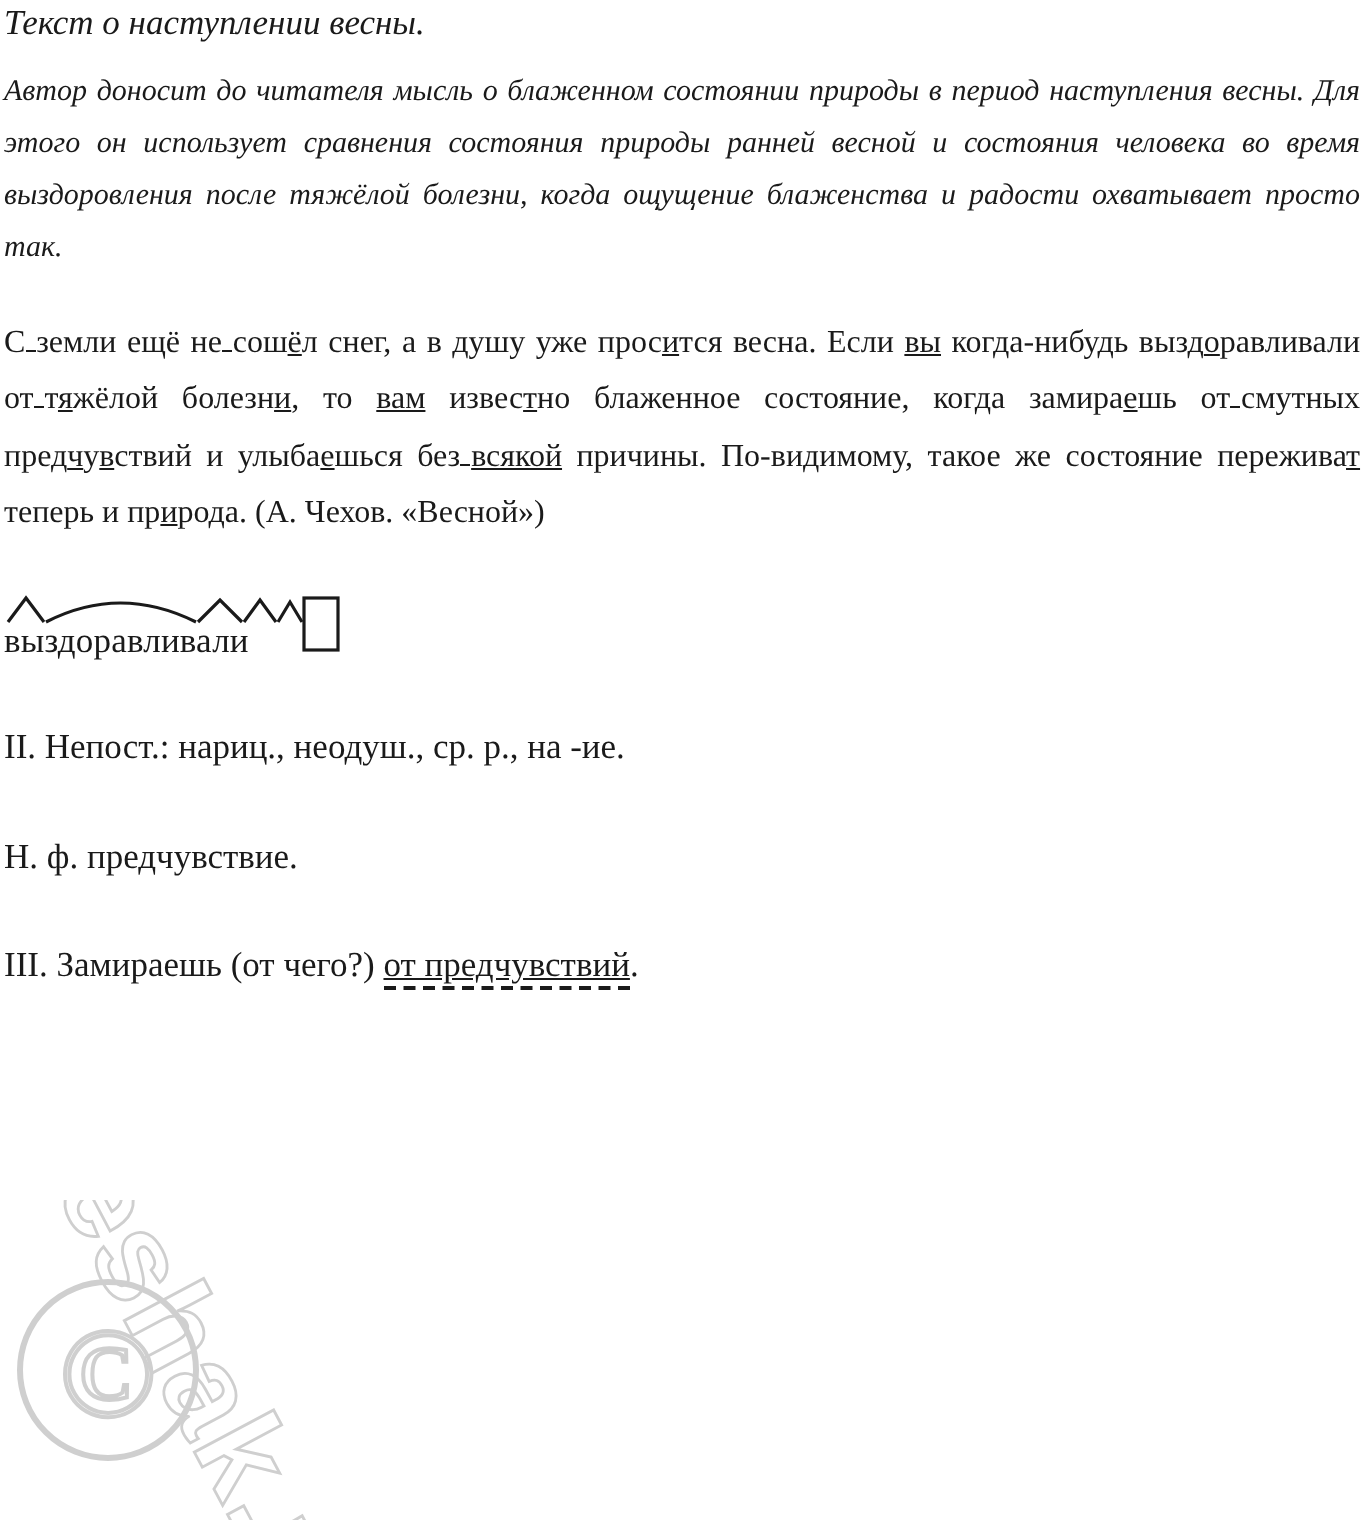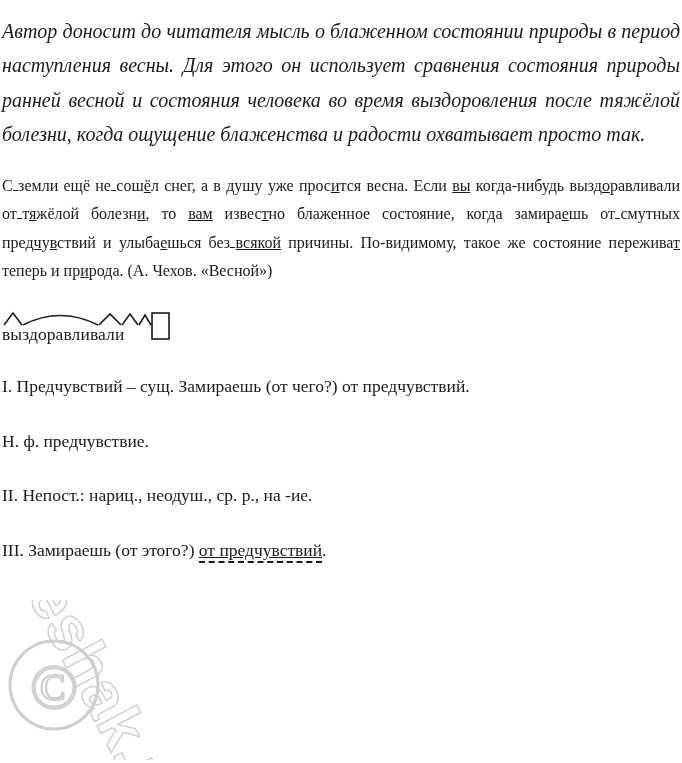--- a/index.html
+++ b/index.html
@@ -61,21 +61,21 @@
 
   .italic-line {
     font-style: italic;
     font-size: 17.5px;
     line-height: 1.05;
     padding-top: 2px;
   }
 
   .italic-block {
     font-style: italic;
-    font-size: 20px;
+    font-size: 15px;
     line-height: 1.72;
     text-align: justify;
     margin-top: 14px;
   }
 
   .body-block {
     font-size: 16px;
     line-height: 1.78;
     text-align: justify;
     margin-top: 20px;
@@ -140,20 +140,21 @@
       <text class="wm-c" x="52" y="108" text-anchor="middle">©</text>
     </g>
     <g transform="rotate(62 60 60)">
       <text class="wm-text" x="-40" y="60">reshak.ru</text>
     </g>
   </svg>
 </div>
 
 <div class="page">
 
+  <p class="italic-line">Текст о наступлении весны.</p>
 
   <p class="italic-block">Автор доносит до читателя мысль о блаженном состоянии природы в период наступления весны. Для этого он использует сравнения состояния природы ранней весной и состояния человека во время выздоровления после тяжёлой болезни, когда ощущение блаженства и радости охватывает просто так.</p>
 
   <p class="body-block"><span>С</span><span class="usp"></span><span>земли ещё не</span><span class="usp"></span><span>сош</span><span class="u">ё</span><span>л снег, а в душу уже прос</span><span class="u">и</span><span>тся весна. Если </span><span class="u">вы</span><span> когда-нибудь вызд</span><span class="u">о</span><span>равливали от</span><span class="usp"></span><span>т</span><span class="u">я</span><span>жёлой болезн</span><span class="u">и</span><span>, то </span><span class="u">вам</span><span> извес</span><span class="u">т</span><span>но блаженное состояние, когда замира</span><span class="u">е</span><span>шь от</span><span class="usp"></span><span>смутных пред</span><span class="u">ч</span><span>у</span><span class="u">в</span><span>ствий и улыба</span><span class="u">е</span><span>шься без</span><span class="usp"></span><span class="u">всякой</span><span> причины. По-видимому, такое же состояние пережива</span><span class="u">т</span><span> теперь и пр</span><span class="u">и</span><span>рода. (А. Чехов. «Весной»)</span></p>
 
   
   <div class="morph">
     <svg class="morph-svg" width="168" height="20" viewBox="0 0 168 20" aria-hidden="true">
 
       <path d="M 2 16 L 11 4 L 20 16"></path>
@@ -165,22 +166,21 @@
       <path d="M 120 16 L 128 5 L 136 16"></path>
 
       <path d="M 137 16 L 143 6 L 149 16"></path>
 
       <rect x="150" y="4" width="17" height="26"></rect>
     </svg>
     <div class="morph-word">выздоравливали</div>
   </div>
 
 
-  <p class="plain-line gap-lg">I. Предчувствий – сущ. Замираешь (от чего?) от предчувствий.</p>
+
+  <p class="plain-line gap-lg">II. Непост.: нариц., неодуш., ср. р., на -ие.</p>
 
   <p class="plain-line gap-lg">Н. ф. предчувствие.</p>
 
-  <p class="plain-line gap-lg">II. Непост.: нариц., неодуш., ср. р., на -ие.</p>
 
-
-  <p class="plain-line gap-lg"><span>III. Замираешь (от этого?) </span><span class="dashed-u">от предчувствий</span><span>.</span></p>
+  <p class="plain-line gap-lg"><span>III. Замираешь (от чего?) </span><span class="dashed-u">от предчувствий</span><span>.</span></p>
 
 </div>
 
 </body></html>

